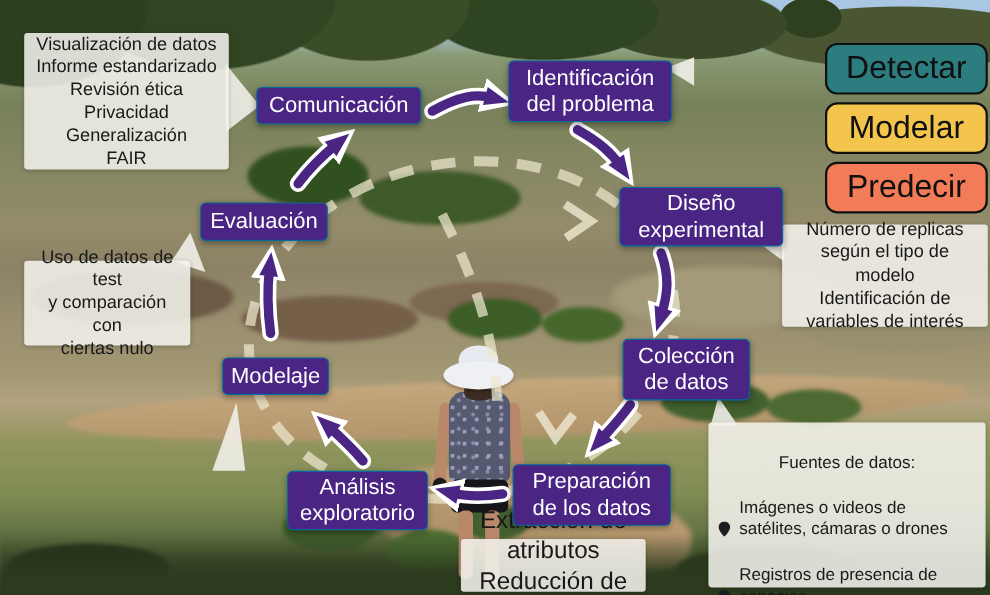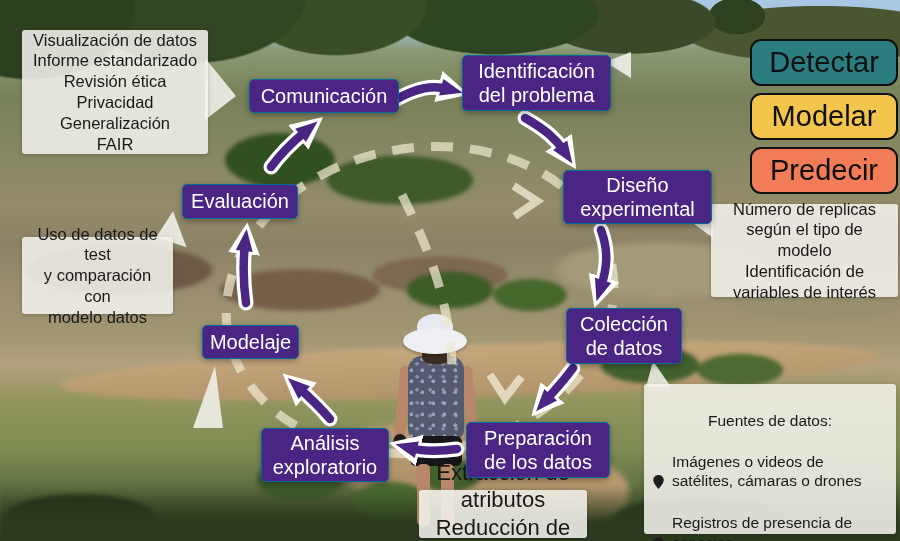--- a/index.html
+++ b/index.html
@@ -79,21 +79,21 @@
   .mk-p{fill:var(--purple,#4a2583);}
   .dash{stroke:rgba(237,231,206,.72);stroke-width:9;fill:none;stroke-dasharray:22 17;}
   .chev{stroke:rgba(237,231,206,.82);stroke-width:8;fill:none;stroke-linecap:square;}
 
   
   .step{position:absolute;z-index:3;background:var(--purple,#4a2583);
         border:1px solid #0369a1;border-radius:5px;color:#fff;
         display:flex;align-items:center;justify-content:center;text-align:center;
         white-space:pre-line;font-size:20px;line-height:1.22;font-weight:500;
         box-shadow:0 2px 6px rgba(0,0,0,.35);box-sizing:border-box;}
-  #s-comunicacion {left:249px;top:79px; width:150px;height:34px;}
+  #s-comunicacion {left:233px;top:79px; width:150px;height:34px;}
   #s-identificacion{left:462px;top:55px; width:149px;height:56px;}
   #s-diseno       {left:563px;top:170px;width:149px;height:54px;}
   #s-coleccion    {left:566px;top:308px;width:116px;height:56px;}
   #s-preparacion  {left:466px;top:422px;width:144px;height:56px;}
   #s-analisis     {left:261px;top:428px;width:128px;height:54px;}
   #s-modelaje     {left:202px;top:325px;width:97px; height:34px;}
   #s-evaluacion   {left:182px;top:184px;width:116px;height:35px;}
 
   
   .note{position:absolute;z-index:3;background:var(--note,rgba(243,241,236,.88));
@@ -230,21 +230,21 @@
 Revisión ética
 Privacidad
 Generalización
 FAIR</div>
   <div class="note" id="n-replicas">Número de replicas
 según el tipo de modelo
 Identificación de
 variables de interés</div>
   <div class="note" id="n-test">Uso de datos de test
 y comparación con
-modelo datos</div>
+ciertas nulo</div>
   <div class="note" id="n-extraccion">Extracción de atributos
 Reducción de dimensiones</div>
 
   <div class="note" id="n-fuentes">
     <div class="ft">Fuentes de datos:</div>
     <div class="row">
       <span class="pin">
         <svg width="11" height="14" viewBox="0 0 12 16">
             <path d="M6 0C2.7 0 0 2.6 0 5.8 0 10 6 16 6 16s6-6 6-10.2C12 2.6 9.3 0 6 0z" fill="#1d1d1d"></path>
           </svg>

